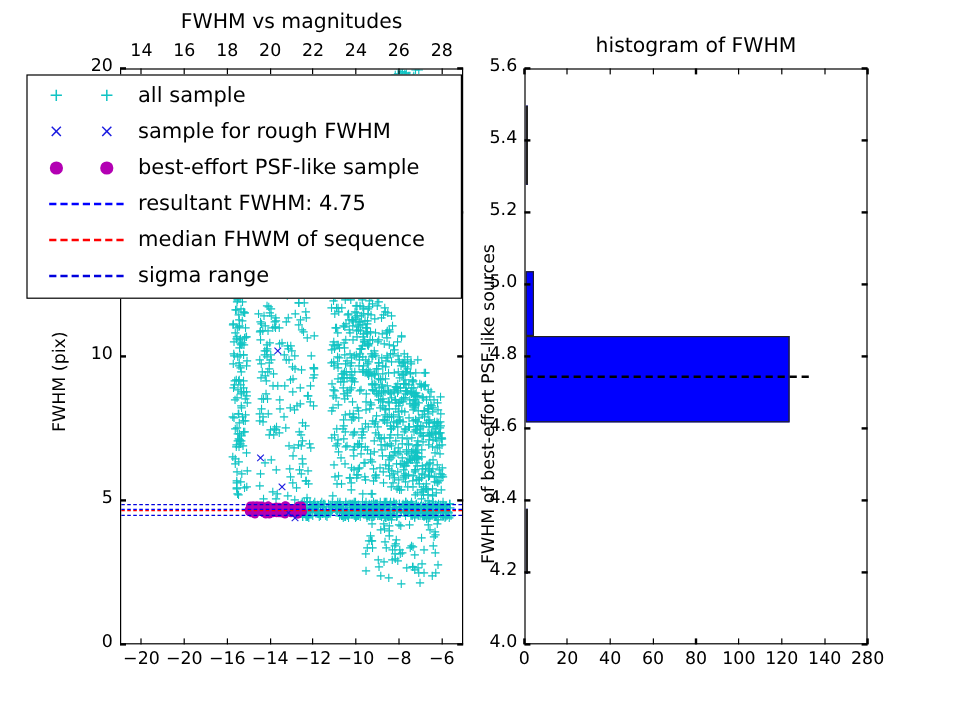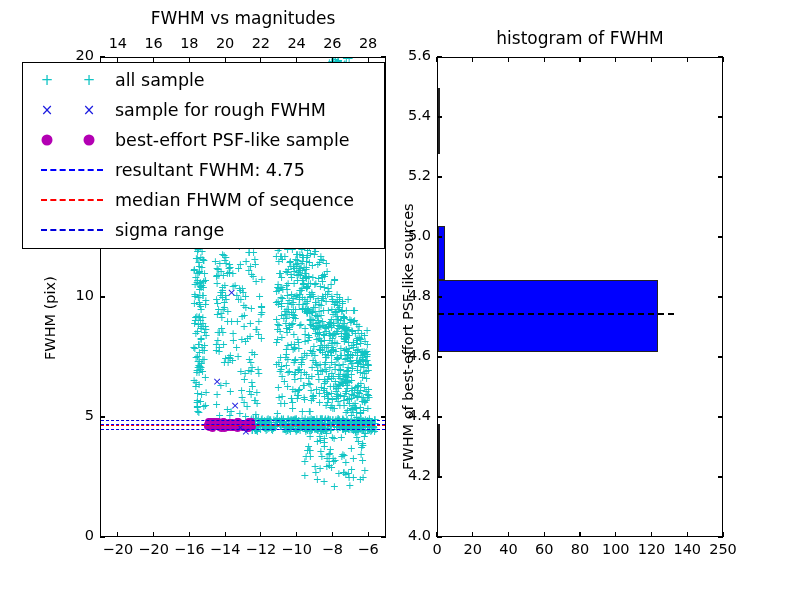--- a/index.html
+++ b/index.html
@@ -1933,21 +1933,21 @@
     </div>
   <div id="hist-xlab">
       <div class="tick xt" style="left: 415px; top: 541px; width: 44px;">0</div>
       <div class="tick xt" style="left: 450.75px; top: 541px; width: 44px;">20</div>
       <div class="tick xt" style="left: 486.5px; top: 541px; width: 44px;">40</div>
       <div class="tick xt" style="left: 522.25px; top: 541px; width: 44px;">60</div>
       <div class="tick xt" style="left: 558px; top: 541px; width: 44px;">80</div>
       <div class="tick xt" style="left: 593.75px; top: 541px; width: 44px;">100</div>
       <div class="tick xt" style="left: 629.5px; top: 541px; width: 44px;">120</div>
       <div class="tick xt" style="left: 665.25px; top: 541px; width: 44px;">140</div>
-      <div class="tick xt" style="left: 701px; top: 541px; width: 44px;">250</div>
+      <div class="tick xt" style="left: 701px; top: 541px; width: 44px;">280</div>
     </div>
   <div id="hist-ylab">
       <div class="tick yt" style="left: 389px; top: 527px; width: 42px;">4.0</div>
       <div class="tick yt" style="left: 389px; top: 467px; width: 42px;">4.2</div>
       <div class="tick yt" style="left: 389px; top: 407px; width: 42px;">4.4</div>
       <div class="tick yt" style="left: 389px; top: 347px; width: 42px;">4.6</div>
       <div class="tick yt" style="left: 389px; top: 287px; width: 42px;">4.8</div>
       <div class="tick yt" style="left: 389px; top: 227px; width: 42px;">5.0</div>
       <div class="tick yt" style="left: 389px; top: 167px; width: 42px;">5.2</div>
       <div class="tick yt" style="left: 389px; top: 107px; width: 42px;">5.4</div>

